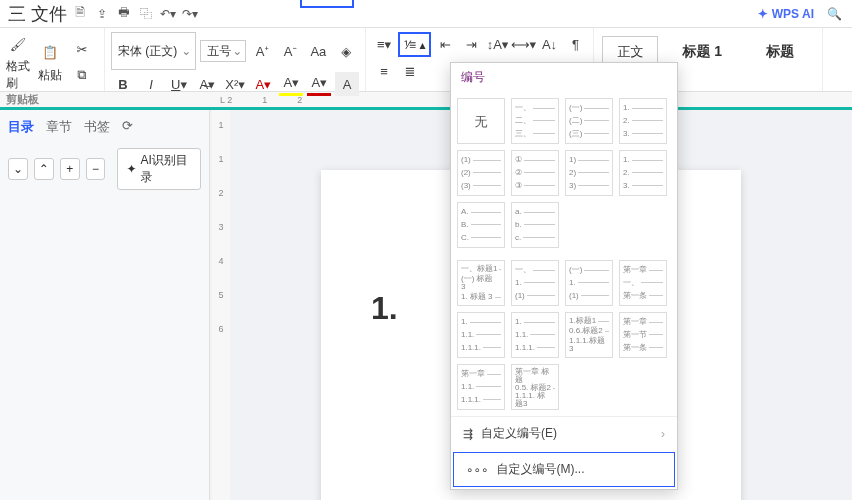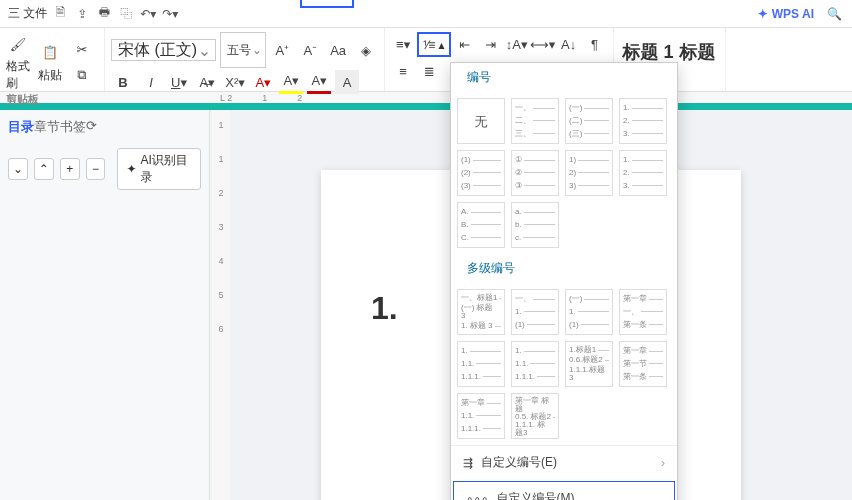--- a/index.html
+++ b/index.html
@@ -1,62 +1,62 @@
 <!DOCTYPE html>
 <html><head>
 <meta charset="utf-8">
 <style>
 * { margin: 0; padding: 0; box-sizing: border-box; font-family: "Microsoft YaHei", sans-serif; }
 body { background: #f0f2f5; width: 852px; height: 500px; overflow: hidden; font-size: 12px; color: #333; }
 
 .titlebar { height: 28px; background: #fff; display: flex; align-items: center; padding: 0 8px; gap: 4px; border-bottom: 1px solid #e0e0e0; }
-.titlebar .menu-icon { font-size: 12px; }
+.titlebar .menu-icon { font-size: 18px; }
 .titlebar .ico { width: 18px; height: 18px; display: flex; align-items: center; justify-content: center; color: #555; }
 .titlebar .wps-ai { margin-left: auto; color: #4a6cf7; font-weight: bold; display: flex; align-items: center; gap: 4px; }
 .titlebar .search { margin-left: 8px; }
 .tab { padding: 4px 12px; font-size: 13px; position: relative; top: -24px; }
 .tab.active { border: 2px solid #2b5cff; color: #2b5cff; }
 .tabs-row { position: absolute; top: 2px; left: 300px; display: flex; gap: 2px; }
 
 .ribbon { background: #fff; height: 64px; display: flex; border-bottom: 1px solid #e0e0e0; }
 .ribbon-group { display: flex; flex-direction: column; padding: 4px 6px; border-right: 1px solid #eee; }
 .ribbon-group .controls { display: flex; gap: 4px; flex: 1; align-items: center; }
 .ribbon-group .controls.col { flex-direction: column; align-items: flex-start; gap: 2px; }
 .ribbon-group .label { font-size: 11px; color: #888; text-align: left; font-weight: bold; }
 .rbtn { width: 24px; height: 24px; display: flex; align-items: center; justify-content: center; color: #444; font-size: 13px; }
-.font-select { border: 1px solid #ccc; height: 22px; padding: 0 18px 0 6px; font-size: 16px; background: #fff; display: flex; align-items: center; min-width: 85px; position: relative; }
+.font-select { border: 1px solid #ccc; height: 38px; padding: 0 18px 0 6px; font-size: 12px; background: #fff; display: flex; align-items: center; min-width: 85px; position: relative; }
 .font-select::after { content: "⌄"; position: absolute; right: 4px; color: #888; }
-.size-select { border: 1px solid #ccc; height: 36px; padding: 0 14px 0 6px; font-size: 12px; background: #fff; display: flex; align-items: center; min-width: 40px; position: relative; }
+.size-select { border: 1px solid #ccc; height: 22px; padding: 0 14px 0 6px; font-size: 12px; background: #fff; display: flex; align-items: center; min-width: 40px; position: relative; }
 .size-select::after { content: "⌄"; position: absolute; right: 3px; color: #888; }
 
 .para-btns { display: flex; gap: 2px; }
 .number-btn { border: 2px solid #2b5cff; padding: 2px 4px; display: flex; align-items: center; }
 
 .style-group { padding: 4px 8px; }
 .style-box { border: 1px solid #ccc; padding: 6px 14px; font-size: 13px; }
-.heading-label { font-size: 18px; font-weight: bold; margin: 0 1px; }
-
-.ruler { height: 18px; background: #f7f7f7; border-bottom: 7px solid #14b8a6; font-size: 9px; color: #888; padding-left: 220px; display: flex; align-items: center; gap: 30px; }
+.heading-label { font-size: 14px; font-weight: bold; margin: 0 20px; }
+
+.ruler { height: 18px; background: #f7f7f7; border-bottom: 3px solid #14b8a6; font-size: 9px; color: #888; padding-left: 220px; display: flex; align-items: center; gap: 30px; }
 
 .body-area { display: flex; height: calc(500px - 28px - 64px - 18px); position: relative; }
 .sidebar { width: 210px; background: #f7f8fa; border-right: 1px solid #e0e0e0; padding: 8px; }
-.side-tabs { display: flex; font-size: 13px; margin-bottom: 12px; }
+.side-tabs { display: flex; gap: 12px; font-size: 13px; margin-bottom: 12px; }
 .side-tabs .st { color: #666; }
 .side-tabs .st.active { color: #2b5cff; font-weight: bold; }
 .side-row { display: flex; align-items: center; gap: 6px; margin-top: 6px; }
 .mini-btn { width: 22px; height: 22px; border: 1px solid #ccc; background: #fff; display: flex; align-items: center; justify-content: center; font-size: 12px; border-radius: 3px; }
 .ai-btn { border: 1px solid #ccc; background: #fff; padding: 3px 8px; border-radius: 3px; display: flex; align-items: center; gap: 4px; }
 
 .doc-canvas { flex: 1; background: #f0f2f5; display: flex; justify-content: center; padding-top: 60px; position: relative; }
 .page { width: 420px; height: 520px; background: #fff; box-shadow: 0 2px 8px rgba(0,0,0,.15); padding: 120px 50px; }
 .page .num { font-size: 32px; font-weight: bold; }
 .vruler { position: absolute; left: 2px; top: 0; bottom: 0; width: 18px; background: #f7f7f7; font-size: 9px; color: #888; display: flex; flex-direction: column; align-items: center; gap: 24px; padding-top: 10px; }
 
 .dropdown { position: absolute; left: 450px; top: 62px; width: 228px; background: #fff; border: 1px solid #ccc; box-shadow: 0 4px 16px rgba(0,0,0,.2); z-index: 100; }
-.dd-section { padding: 6px 16px; font-size: 12px; color: #0369a1; }
+.dd-section { padding: 6px 10px; font-size: 12px; color: #701a75; }
 .dd-grid { display: flex; flex-wrap: wrap; gap: 6px; padding: 6px; }
 .dd-item { width: 48px; height: 46px; border: 1px solid #ddd; background: #fff; font-size: 8px; color: #888; padding: 3px; display: flex; flex-direction: column; justify-content: space-around; line-height: 1; }
 .dd-item.none { align-items: center; justify-content: center; font-size: 13px; color: #555; }
 .dd-item .ln { display: flex; align-items: center; gap: 2px; }
 .dd-item .ln::after { content: ""; flex: 1; border-top: 1px solid #ccc; }
 .dd-footer { border-top: 1px solid #eee; padding: 8px 12px; display: flex; align-items: center; gap: 8px; font-size: 12px; color: #444; }
 .dd-footer .chev { margin-left: auto; color: #aaa; }
 .dd-footer.active { border: 1px solid #2b5cff; margin: 2px; }
 </style>
 </head>
@@ -146,20 +146,21 @@
       </div>
       <div class="para-btns">
         <span class="rbtn">≡</span>
         <span class="rbtn">≣</span>
       </div>
     </div>
   </div>
 
   <div class="ribbon-group style-group">
     <div class="controls">
+      <div class="style-box">正文</div>
       <span class="heading-label">标题 1</span>
       <span class="heading-label">标题</span>
     </div>
     <div class="label">样式</div>
   </div>
 </div>
 
 <div class="ruler">
   <span>L 2</span>
     <span>1</span>
@@ -243,21 +244,20 @@
         <span class="ln">A.</span>
         <span class="ln">B.</span>
         <span class="ln">C.</span>
       </div>
     <div class="dd-item">
         <span class="ln">a.</span>
         <span class="ln">b.</span>
         <span class="ln">c.</span>
       </div>
   </div>
-  <div class="dd-section">多级编号</div>
   <div class="dd-grid">
     <div class="dd-item">
         <span class="ln">一、标题1</span>
         <span class="ln">(一) 标题 3</span>
         <span class="ln">1. 标题 3</span>
       </div>
     <div class="dd-item">
         <span class="ln">一、</span>
         <span class="ln">1.</span>
         <span class="ln">(1)</span>

